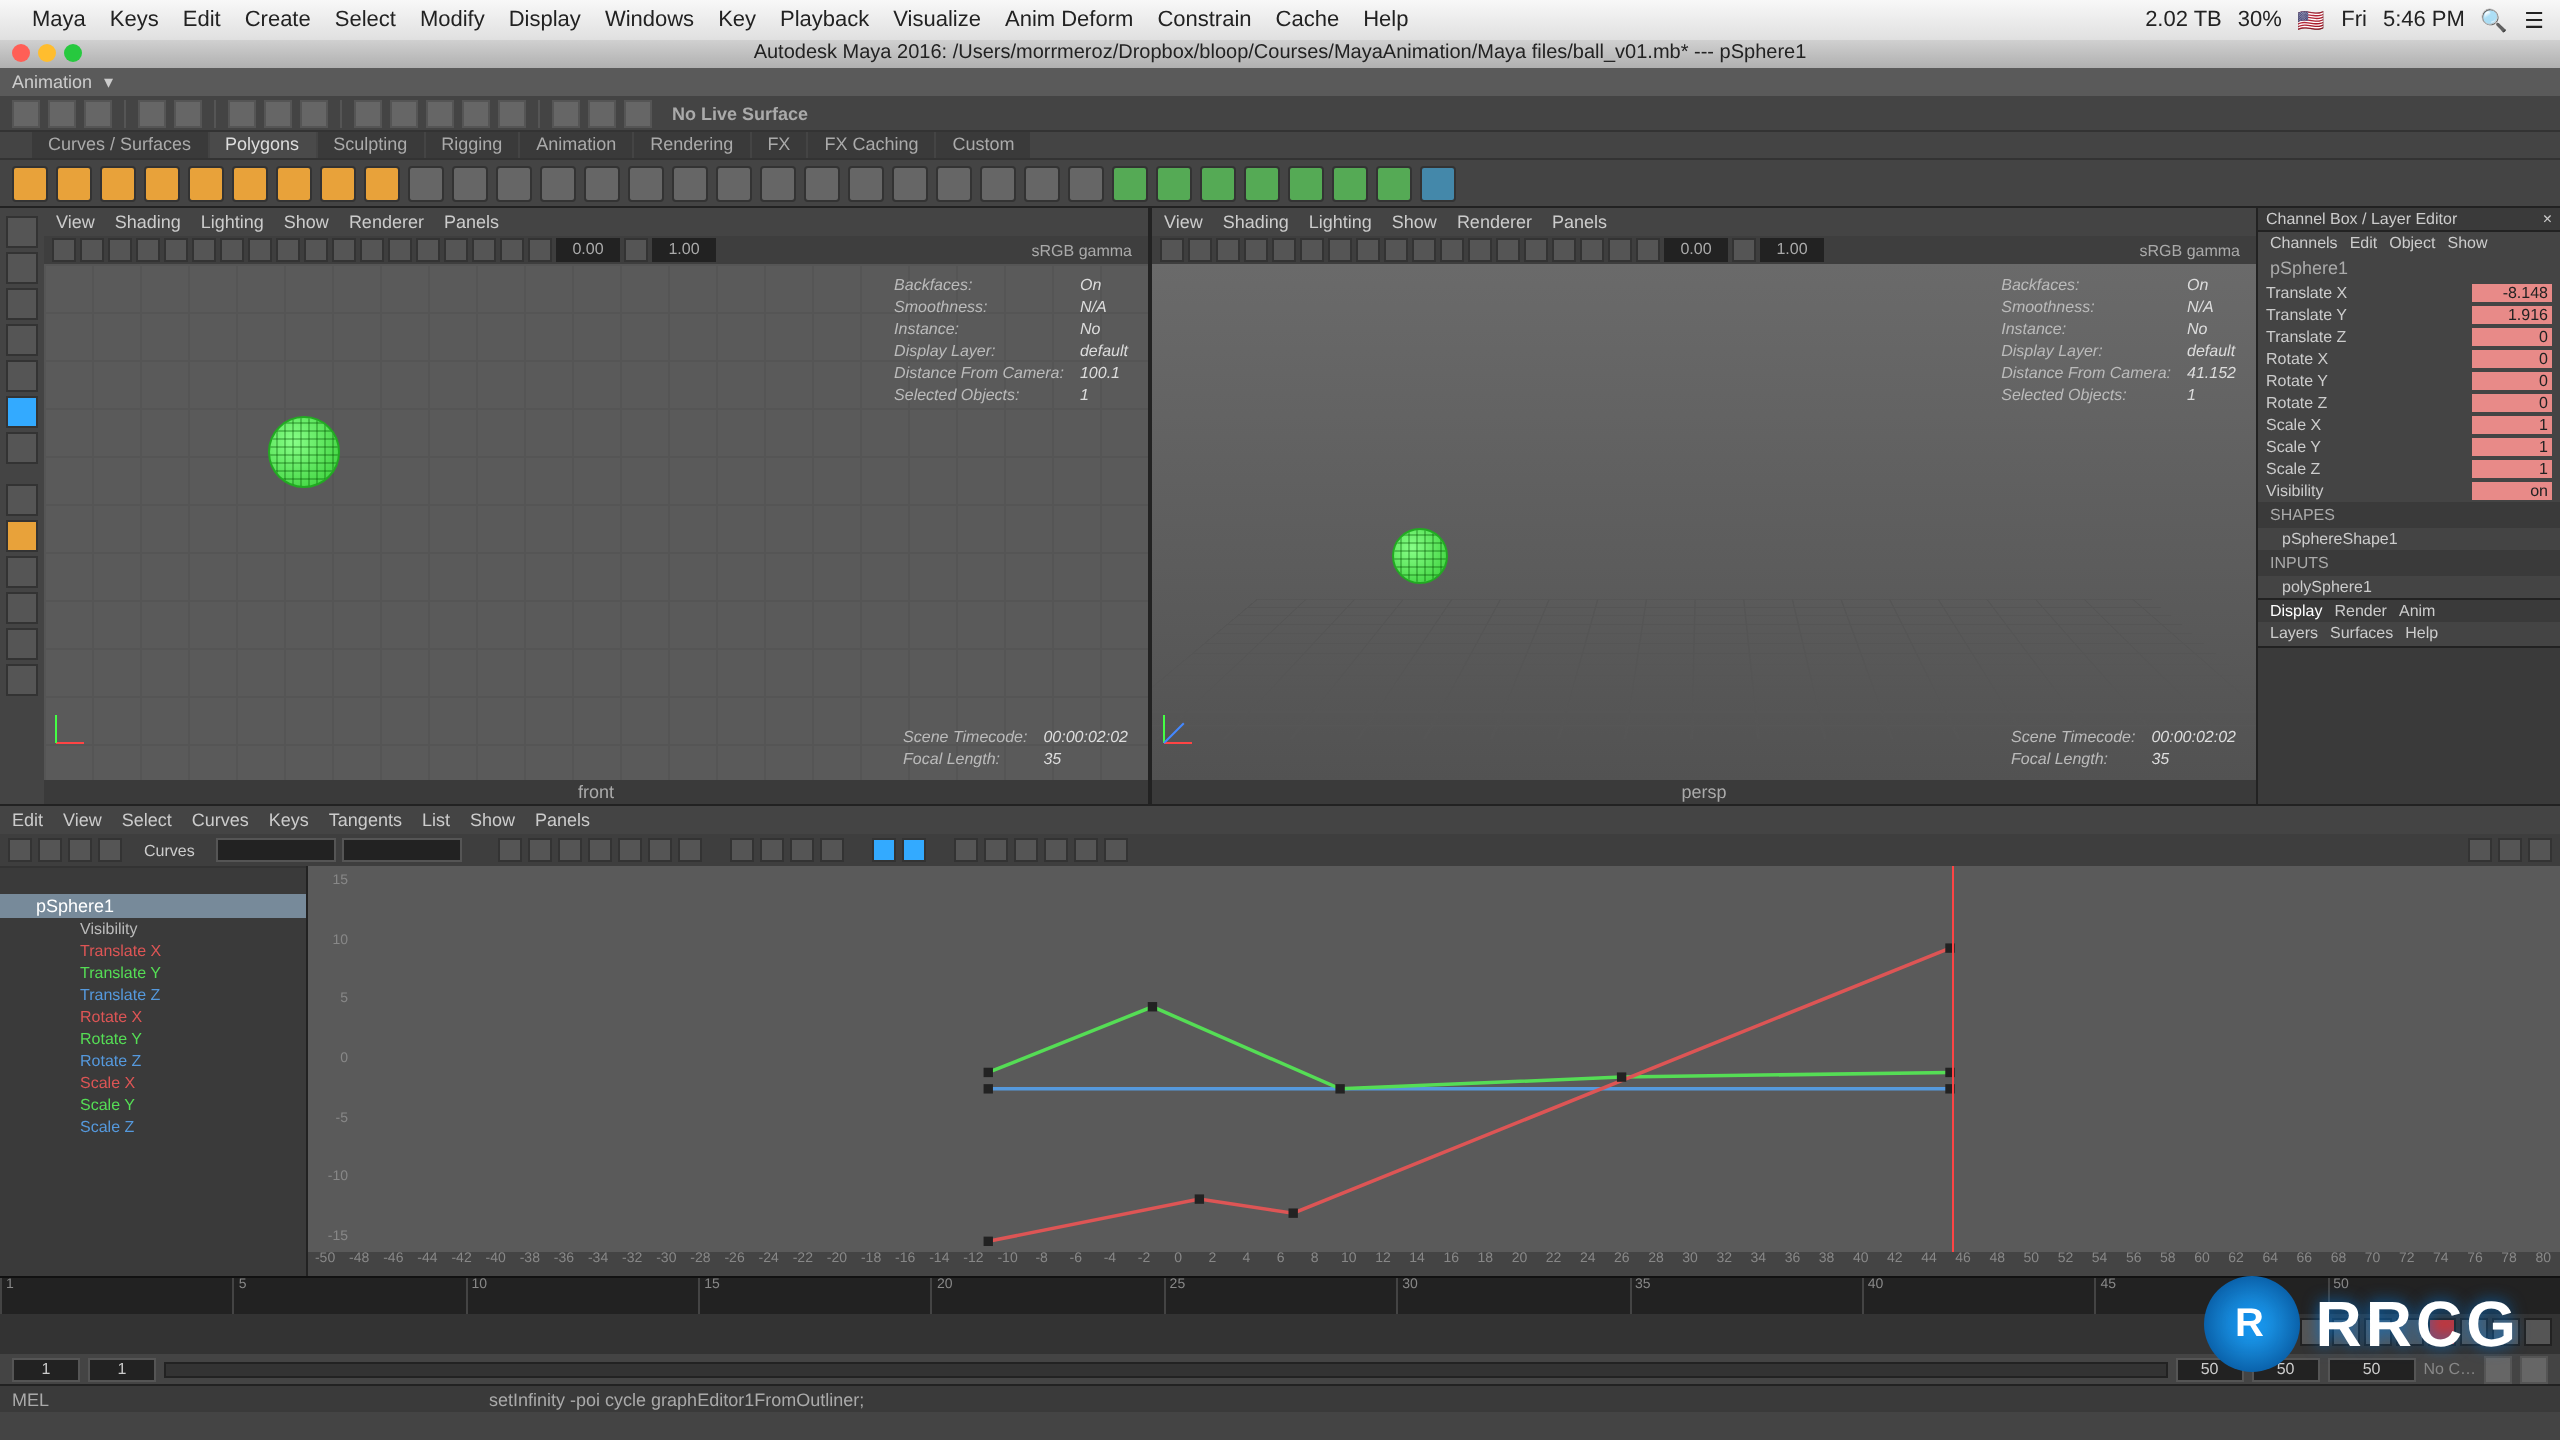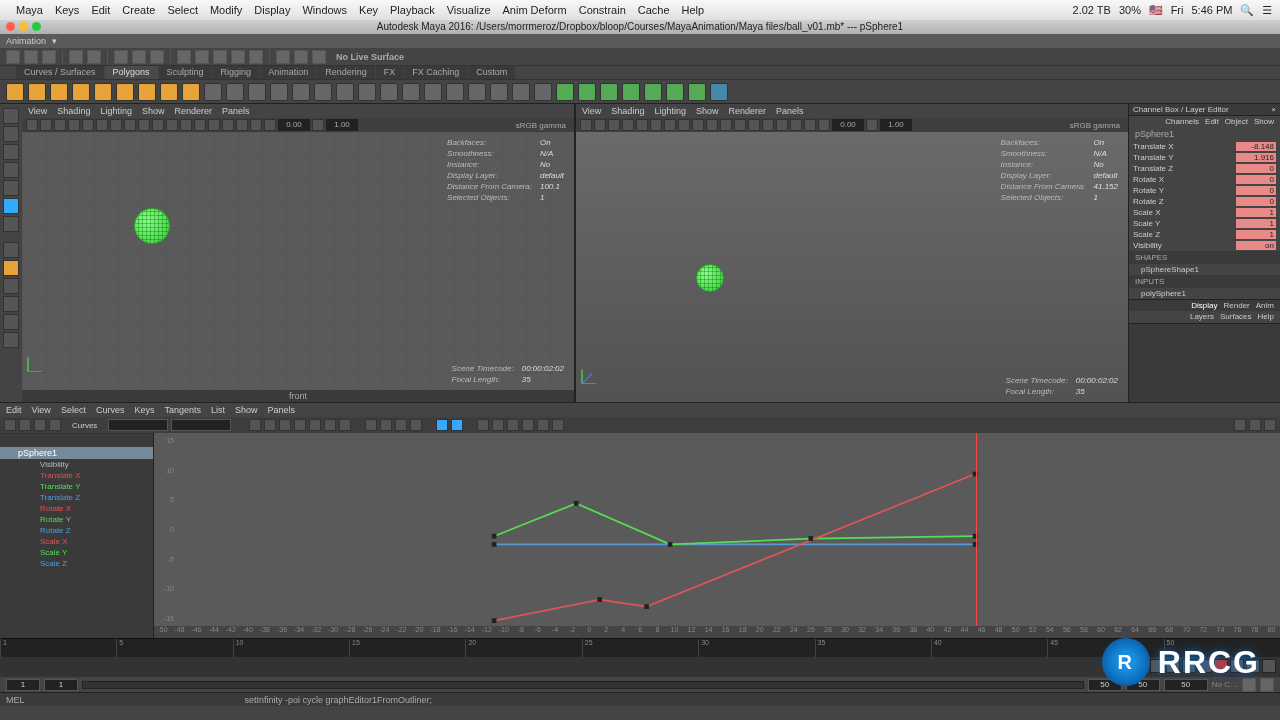--- a/index.html
+++ b/index.html
@@ -41,21 +41,21 @@
 .ball { width:36px; height:36px; border-radius:50%; background:radial-gradient(circle at 35% 35%,#8f8,#3c3); position:absolute; border:1px solid #2a2; }
 .ball .wire { position:absolute; inset:0; border-radius:50%; background:repeating-linear-gradient(0deg,transparent 0,transparent 3px,rgba(0,80,0,.3) 3px,rgba(0,80,0,.3) 4px),repeating-linear-gradient(90deg,transparent 0,transparent 3px,rgba(0,80,0,.3) 3px,rgba(0,80,0,.3) 4px); }
 .axisgizmo { position:absolute; left:6px; bottom:18px; width:24px; height:24px; }
 .axisgizmo .ax { position:absolute; left:0; bottom:0; width:14px; height:1px; transform-origin:left; }
 .axR{background:#f44;transform:rotate(0deg);} .axG{background:#4f4;transform:rotate(-90deg);} .axB{background:#48f;transform:rotate(-45deg);}
 .vpfoot { height:12px; background:#3a3a3a; font-size:9px; text-align:center; line-height:12px; color:#aaa; }
 .hud { position:absolute; font-size:8px; color:#ddd;font-style:italic; }
 .hud td:first-child{color:#bbb; padding-right:6px;}
 .cbox { width:152px; background:#444; border-left:1px solid #222; display:flex; flex-direction:column; }
 .cbox .hdr { height:14px; background:#3a3a3a; font-size:8px; padding:1px 4px; border-bottom:1px solid #222; display:flex; justify-content:space-between; }
-.cbox .tabs2 { height:14px; display:flex; gap:6px; padding:1px 6px; font-size:8px;justify-content:flex-end; }
+.cbox .tabs2 { height:14px; display:flex; gap:6px; padding:1px 6px; font-size:8px; }
 .cbox .obj { padding:2px 6px; font-size:9px; color:#aaa; }
 .cbox .attr { display:flex; justify-content:space-between; padding:0 4px; height:11px; font-size:8px; align-items:center; }
 .cbox .attr .val { background:#e88a88; width:40px; text-align:right; padding-right:2px; color:#222; }
 .cbox .sec { padding:2px 6px; font-size:8px; color:#aaa; background:#3a3a3a; }
 .cbox .item { padding:1px 12px; font-size:8px; color:#ccc; }
 .graph { height:236px; background:#444; display:flex; flex-direction:column; border-top:1px solid #222; }
 .graph .gmenus { height:14px; display:flex; gap:10px; padding:0 6px; font-size:9px; align-items:center; background:#444; }
 .graph .gtools { height:16px; display:flex; align-items:center; gap:3px; padding:0 4px; background:#3e3e3e; }
 .graph .gtools .gt { width:12px; height:12px; background:#555; border:1px solid #333; }
 .graph .gtools .gt.active{background:#3af;}
@@ -372,20 +372,21 @@
                 <td>35</td>
               </tr>
             </tbody>
           </table>
         <div class="axisgizmo">
             <div class="ax axR"></div>
             <div class="ax axG"></div>
             <div class="ax axB"></div>
           </div>
       </div>
+      <div class="vpfoot">persp</div>
     </div>
   </div>
 
   <div class="cbox">
     <div class="hdr">
         <span>Channel Box / Layer Editor</span>
         <span>×</span>
       </div>
     <div class="tabs2" id="cb-tabs">
         <span>Channels</span>

